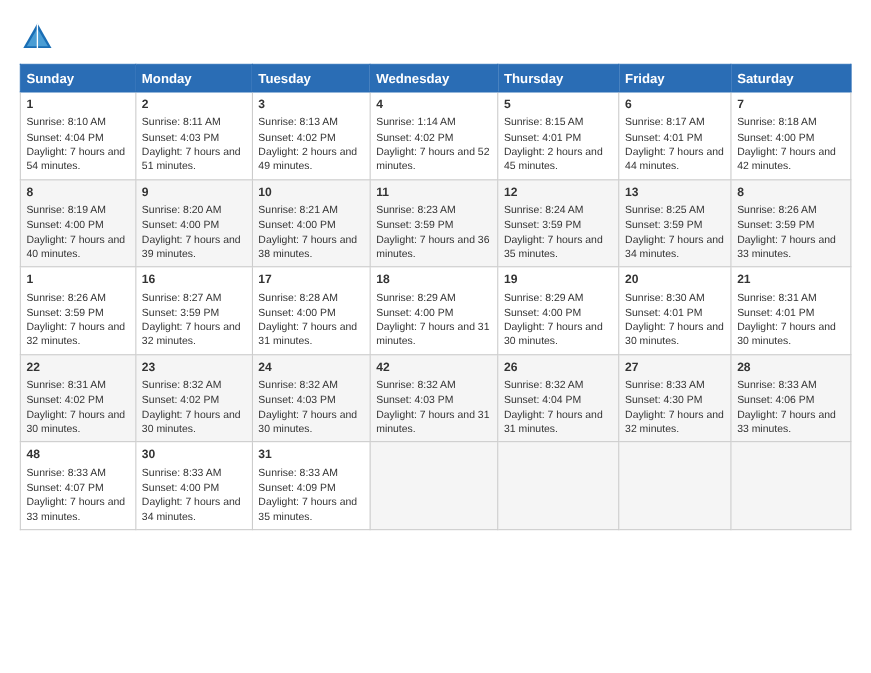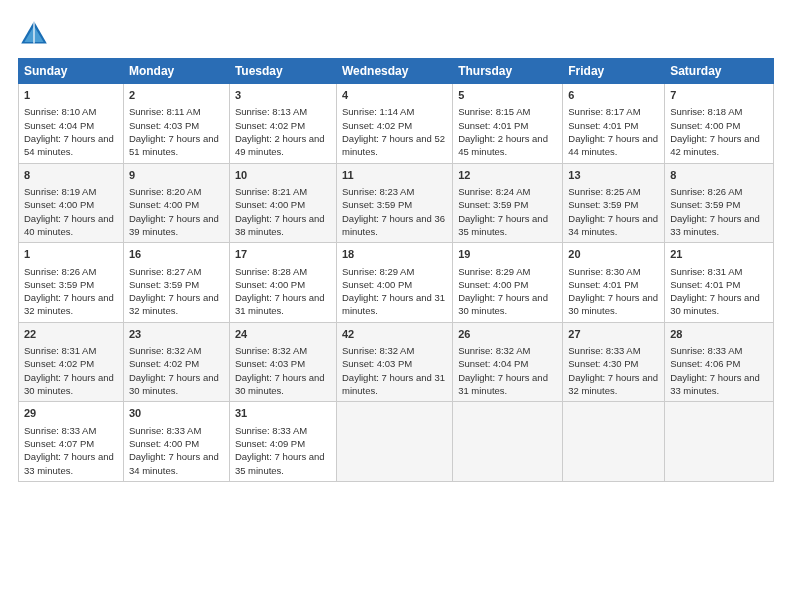--- a/index.html
+++ b/index.html
@@ -154,21 +154,21 @@
         <tr>
           <td><span class="day-num">22</span><span>Sunrise: 8:31 AM</span><br><span>Sunset: 4:02 PM</span><br><span>Daylight: 7 hours and 30 minutes.</span></td>
           <td><span class="day-num">23</span><span>Sunrise: 8:32 AM</span><br><span>Sunset: 4:02 PM</span><br><span>Daylight: 7 hours and 30 minutes.</span></td>
           <td><span class="day-num">24</span><span>Sunrise: 8:32 AM</span><br><span>Sunset: 4:03 PM</span><br><span>Daylight: 7 hours and 30 minutes.</span></td>
           <td><span class="day-num">42</span><span>Sunrise: 8:32 AM</span><br><span>Sunset: 4:03 PM</span><br><span>Daylight: 7 hours and 31 minutes.</span></td>
           <td><span class="day-num">26</span><span>Sunrise: 8:32 AM</span><br><span>Sunset: 4:04 PM</span><br><span>Daylight: 7 hours and 31 minutes.</span></td>
           <td><span class="day-num">27</span><span>Sunrise: 8:33 AM</span><br><span>Sunset: 4:30 PM</span><br><span>Daylight: 7 hours and 32 minutes.</span></td>
           <td><span class="day-num">28</span><span>Sunrise: 8:33 AM</span><br><span>Sunset: 4:06 PM</span><br><span>Daylight: 7 hours and 33 minutes.</span></td>
         </tr>
         <tr>
-          <td><span class="day-num">29</span><span>Sunrise: 8:33 AM</span><br><span>Sunset: 4:07 PM</span><br><span>Daylight: 7 hours and 33 minutes.</span></td>
+          <td><span class="day-num">48</span><span>Sunrise: 8:33 AM</span><br><span>Sunset: 4:07 PM</span><br><span>Daylight: 7 hours and 33 minutes.</span></td>
           <td><span class="day-num">30</span><span>Sunrise: 8:33 AM</span><br><span>Sunset: 4:00 PM</span><br><span>Daylight: 7 hours and 34 minutes.</span></td>
           <td><span class="day-num">31</span><span>Sunrise: 8:33 AM</span><br><span>Sunset: 4:09 PM</span><br><span>Daylight: 7 hours and 35 minutes.</span></td>
           <td class="empty-cell">&nbsp;</td>
           <td class="empty-cell">&nbsp;</td>
           <td class="empty-cell">&nbsp;</td>
           <td class="empty-cell">&nbsp;</td>
         </tr>
       </tbody>
   </table>
 </div>

